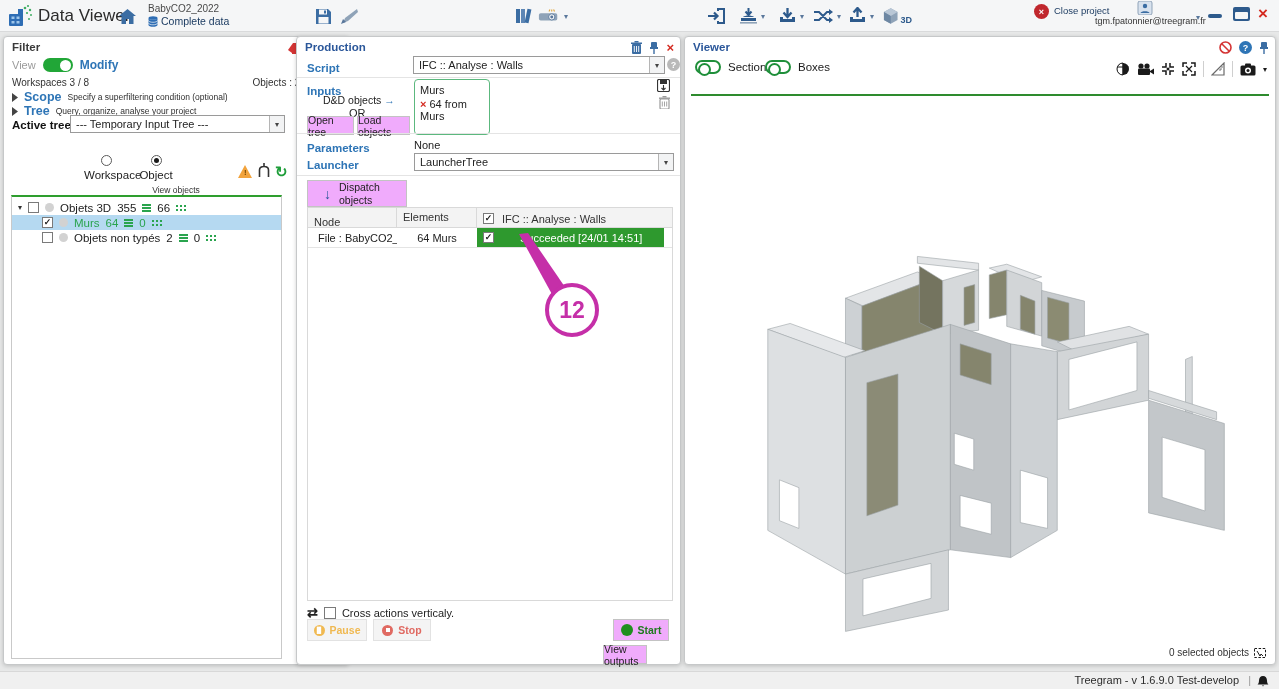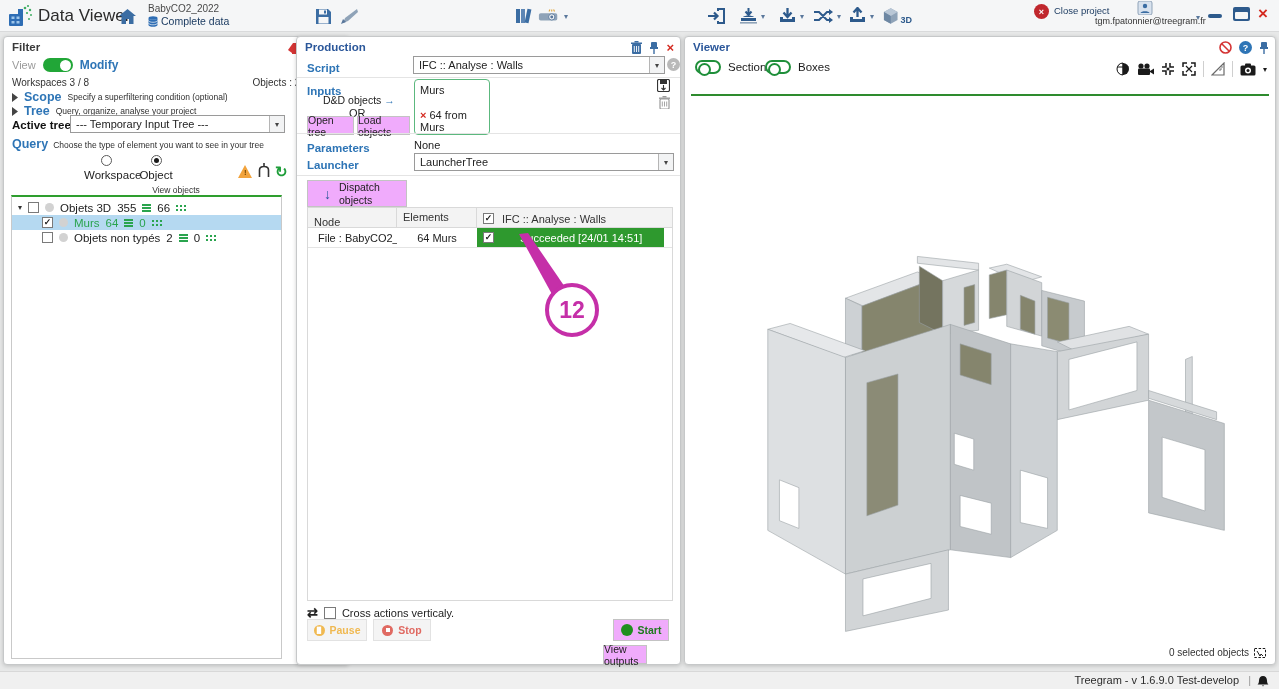--- a/index.html
+++ b/index.html
@@ -248,24 +248,20 @@
     <span class="lbl-blue" style="font-size:12.5px">Tree</span>
     <span class="hint">Query, organize, analyse your project</span>
   </div>
   <div class="abs" style="left:8px;top:82px;font-size:11.5px;font-weight:bold;color:#111">Active tree</div>
   <div class="combo abs" style="left:66px;top:78px;width:215px">
     <span class="cval">--- Temporary Input Tree ---</span>
     <span class="cbtn">
         <span>▾</span>
       </span>
   </div>
-  <div class="abs" style="left:8px;top:100px;display:flex;align-items:baseline;gap:5px">
-    <span class="lbl-blue" style="font-size:12.5px">Query</span>
-    <span class="hint">Choose the type of element you want to see in your tree</span>
-  </div>
   <div class="abs" style="left:80px;top:118px;width:45px;text-align:center">
     <div class="radio" style="margin:0 auto"></div>
     <div style="font-size:11.5px;color:#222;margin-top:3px">Workspace</div>
   </div>
   <div class="abs" style="left:132px;top:118px;width:40px;text-align:center">
     <div class="radio sel" style="margin:0 auto"></div>
     <div style="font-size:11.5px;color:#222;margin-top:3px">Object</div>
   </div>
   <div class="abs" style="left:234px;top:126px;display:flex;align-items:flex-end;gap:4px">
     <div style="position:relative;width:15px;height:13px">
@@ -347,21 +343,21 @@
   </div>
   <div class="abs" style="left:52px;top:70px;font-size:11px;color:#222">OR</div>
   <div class="btn abs" style="left:10px;top:79px;width:47px;height:19px">
       <span>Open tree</span>
     </div>
   <div class="btn abs" style="left:60px;top:79px;width:53px;height:19px">
       <span>Load objects</span>
     </div>
   <div class="abs" style="left:117px;top:42px;width:76px;height:56px;border:1px solid #5cb87e;border-radius:4px;background:#fff;padding:4px 5px">
     <div style="font-size:11px;color:#222">Murs</div>
-    <div style="font-size:11px;color:#222;margin-top:13px">
+    <div style="font-size:11px;color:#222;margin-top:2px">
       <span style="color:#d42a20;font-weight:bold">×</span>
       <span>64 from Murs</span>
     </div>
   </div>
   <div class="abs" style="right:10px;top:42px">
     <svg class="ic" width="13" height="13" viewBox="0 0 13 13">
         <rect x="0.5" y="0.5" width="12" height="12" rx="1.5" fill="none" stroke="#333" stroke-width="1.2"></rect>
         <rect x="3" y="1" width="7" height="4" fill="#333"></rect>
         <path d="M6.5 6v5M4.5 9l2 2 2-2" stroke="#333" stroke-width="1.1" fill="none"></path>
       </svg>

